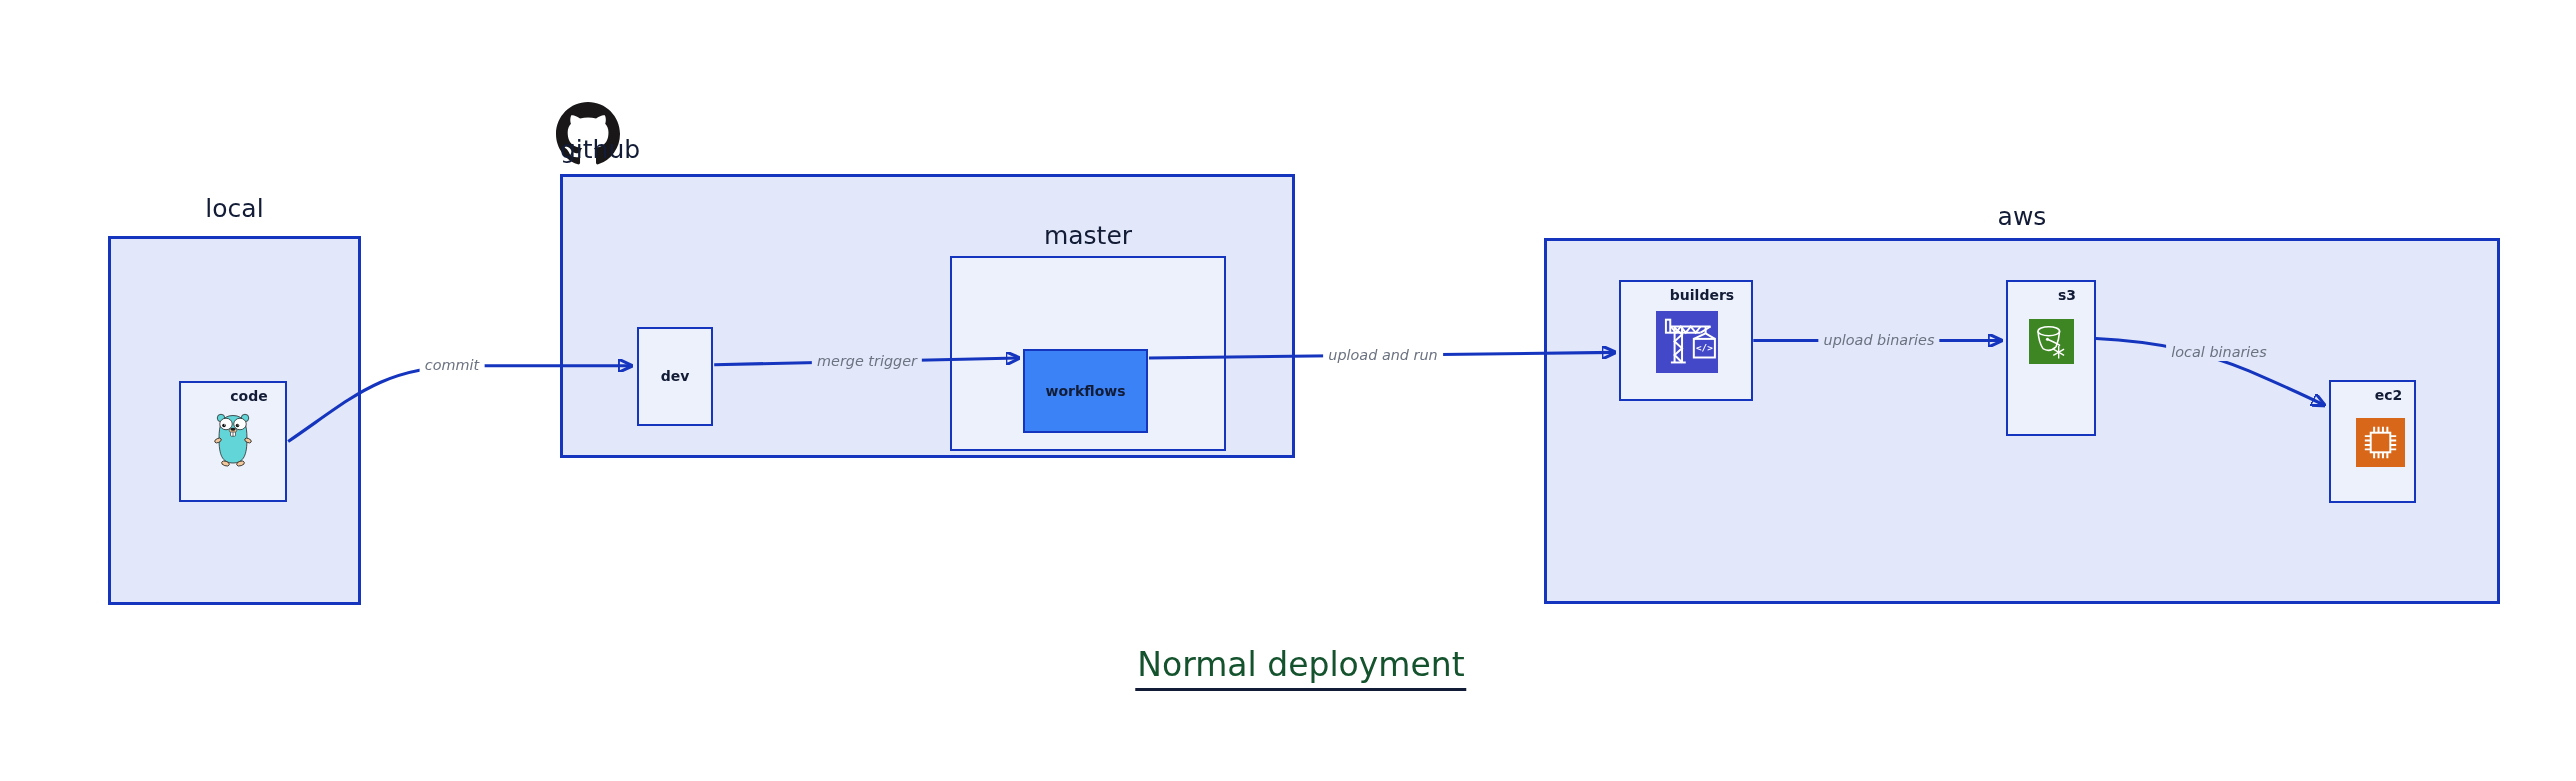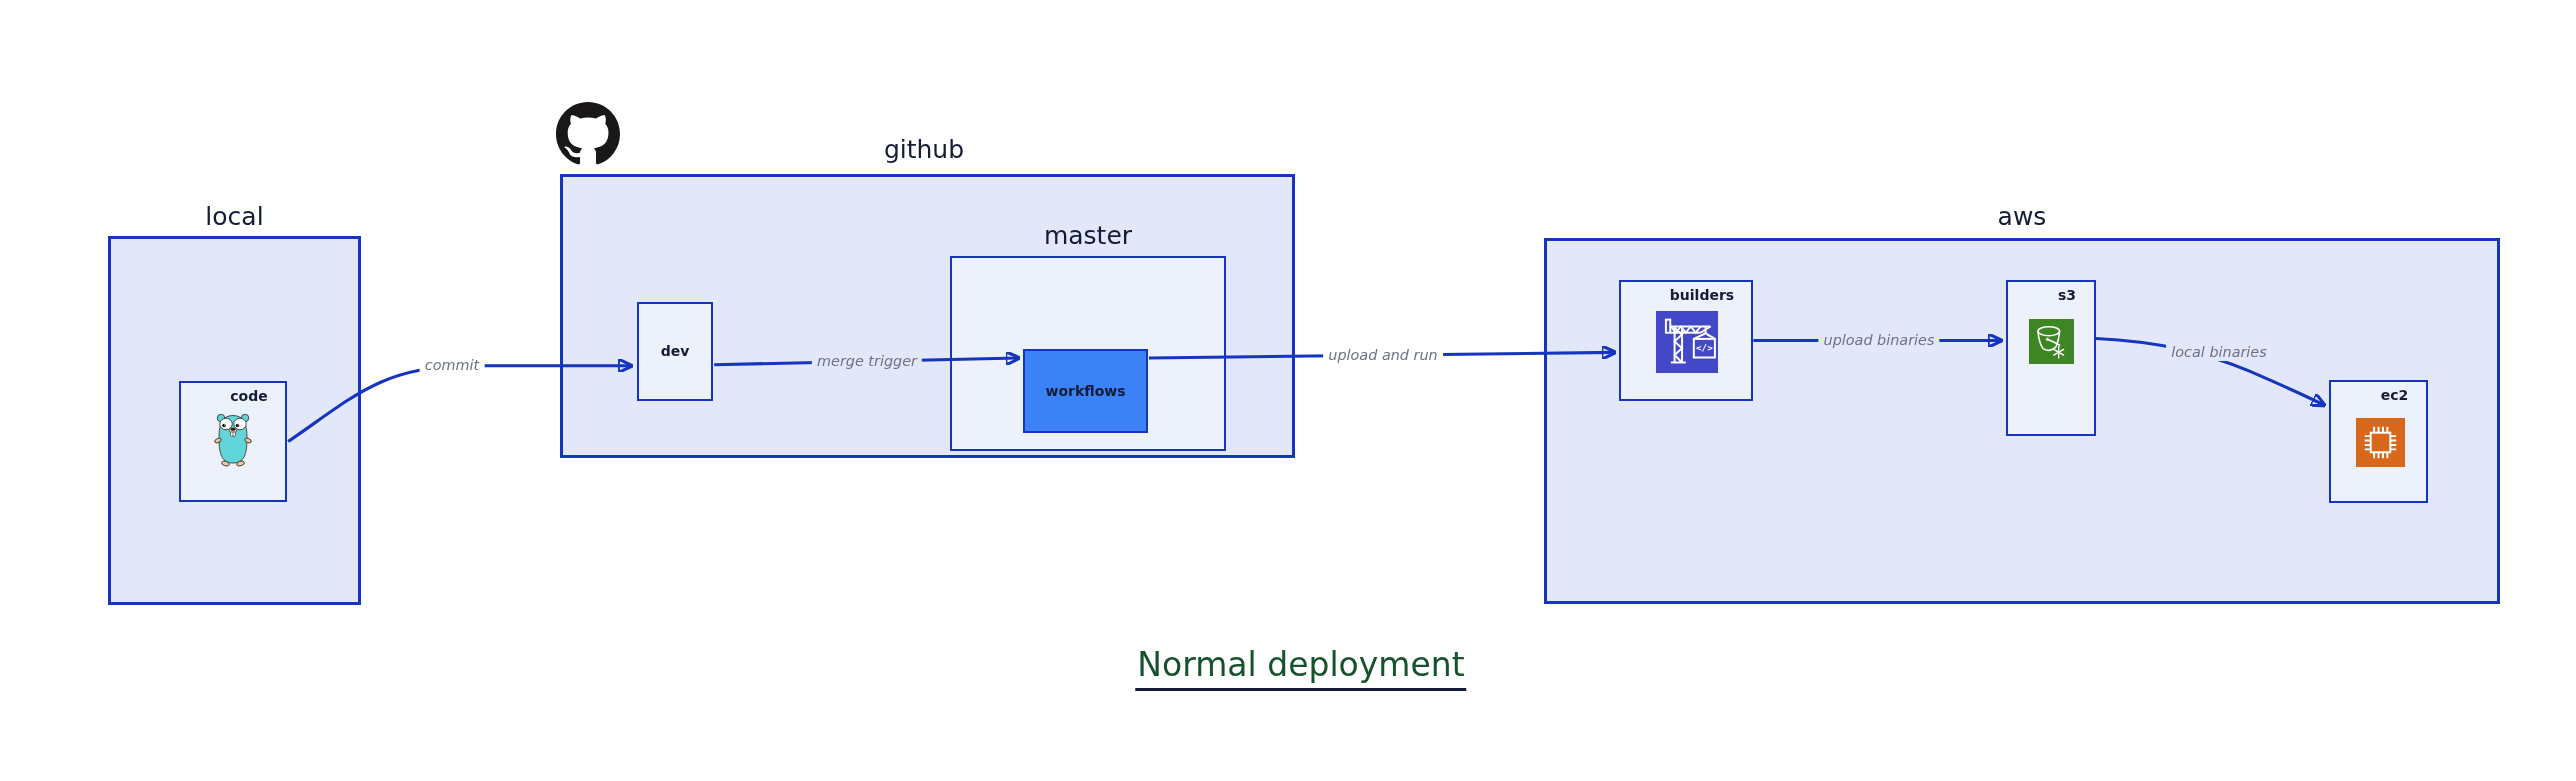--- a/index.html
+++ b/index.html
@@ -29,21 +29,21 @@
 
   #diagram-title{position:absolute;left:1301px;top:645px;transform:translateX(-50%);
     font-size:33px;font-weight:500;color:#14532d;white-space:nowrap;
     border-bottom:3.1px solid #131c36;padding:0 2.1px 4.1px 2.1px;z-index:5;}
 </style>
 </head>
 <body>
 
 <div id="stage">
 
-  <div class="group-label" style="left:108px;top:202px;width:253px;text-align:center;">local</div>
+  <div class="group-label" style="left:108px;top:194px;width:253px;text-align:center;">local</div>
   <div class="group-box" style="left:108px;top:236px;width:253px;height:369px;"></div>
 
   <div class="node-box" style="left:179px;top:381px;width:108px;height:121px;">
     <div class="node-label label-top">code</div>
     <div class="svc-icon" style="left:32px;top:28px;width:40px;height:58px;">
       <svg viewBox="0 0 80 110">
         <g stroke="#2a2a2a" stroke-width="1.6">
           <circle cx="16" cy="11" r="7.5" fill="#62d5d8"></circle>
           <circle cx="64" cy="11" r="7.5" fill="#62d5d8"></circle>
           <path d="M40 6 C17 6 12 25 12 52 C12 84 18 101 40 101 C62 101 68 84 68 52 C68 25 63 6 40 6 Z" fill="#62d5d8"></path>
@@ -64,24 +64,24 @@
         <line x1="40" y1="39" x2="40" y2="47.5" stroke="#2a2a2a" stroke-width="1.3"></line>
       </svg>
     </div>
   </div>
 
   <div class="svc-icon" style="left:556px;top:102px;width:64px;height:64px;z-index:2;">
     <svg viewBox="0 0 16 16">
       <path fill="#191717" d="M8 0C3.58 0 0 3.58 0 8c0 3.54 2.29 6.53 5.47 7.59.4.07.55-.17.55-.38 0-.19-.01-.82-.01-1.49-2.01.37-2.53-.49-2.69-.94-.09-.23-.48-.94-.82-1.13-.28-.15-.68-.52-.01-.53.63-.01 1.08.58 1.23.82.72 1.21 1.87.87 2.33.66.07-.52.28-.87.51-1.07-1.78-.2-3.64-.89-3.64-3.95 0-.87.31-1.59.82-2.15-.08-.2-.36-1.02.08-2.12 0 0 .67-.21 2.2.82.64-.18 1.32-.27 2-.27s1.36.09 2 .27c1.53-1.04 2.2-.82 2.2-.82.44 1.1.16 1.92.08 2.12.51.56.82 1.27.82 2.15 0 3.07-1.87 3.75-3.65 3.95.29.25.54.73.54 1.48 0 1.07-.01 1.93-.01 2.2 0 .21.15.46.55.38A8.01 8.01 0 0 0 16 8c0-4.42-3.58-8-8-8z"></path>
     </svg>
   </div>
-  <div class="group-label" style="left:560px;top:135px;width:728px;text-align:center;">github</div>
+  <div class="group-label" style="left:560px;top:135px;width:728px;text-align:left;">github</div>
   <div class="group-box" style="left:560px;top:174px;width:735px;height:284px;"></div>
 
-  <div class="node-box" style="left:637px;top:302px;width:76px;height:99px;">
+  <div class="node-box" style="left:637px;top:327px;width:76px;height:99px;">
     <div class="node-label label-center">dev</div>
   </div>
 
   <div class="group-label" style="left:950px;top:221px;width:276px;text-align:center;z-index:2;">master</div>
   <div class="sub-box" style="left:950px;top:256px;width:276px;height:195px;"></div>
 
   <div class="node-box inner-box" style="left:1023px;top:349px;width:125px;height:84px;">
     <div class="node-label label-center">workflows</div>
   </div>
 
@@ -124,21 +124,21 @@
         <circle cx="41" cy="45" r="3.4" fill="#ffffff"></circle>
         <g stroke="#ffffff" stroke-width="3" fill="none">
           <path d="M66 60 V 88"></path>
           <path d="M54 67 L78 81"></path>
           <path d="M78 67 L54 81"></path>
         </g>
       </svg>
     </div>
   </div>
 
-  <div class="node-box" style="left:2329px;top:380px;width:99px;height:123px;">
+  <div class="node-box" style="left:2329px;top:380px;width:87px;height:123px;">
     <div class="node-label label-top">ec2</div>
     <div class="svc-icon" style="left:25px;top:36px;width:49px;height:49px;background:#d9671a;">
       <svg viewBox="0 0 100 100">
         <g stroke="#ffffff" stroke-width="4" fill="none">
           <rect x="30" y="30" width="40" height="40"></rect>
           <path d="M37 30 V18 M46 30 V18 M55 30 V18 M64 30 V18"></path>
           <path d="M37 70 V82 M46 70 V82 M55 70 V82 M64 70 V82"></path>
           <path d="M30 37 H18 M30 46 H18 M30 55 H18 M30 64 H18"></path>
           <path d="M70 37 H82 M70 46 H82 M70 55 H82 M70 64 H82"></path>
         </g>

